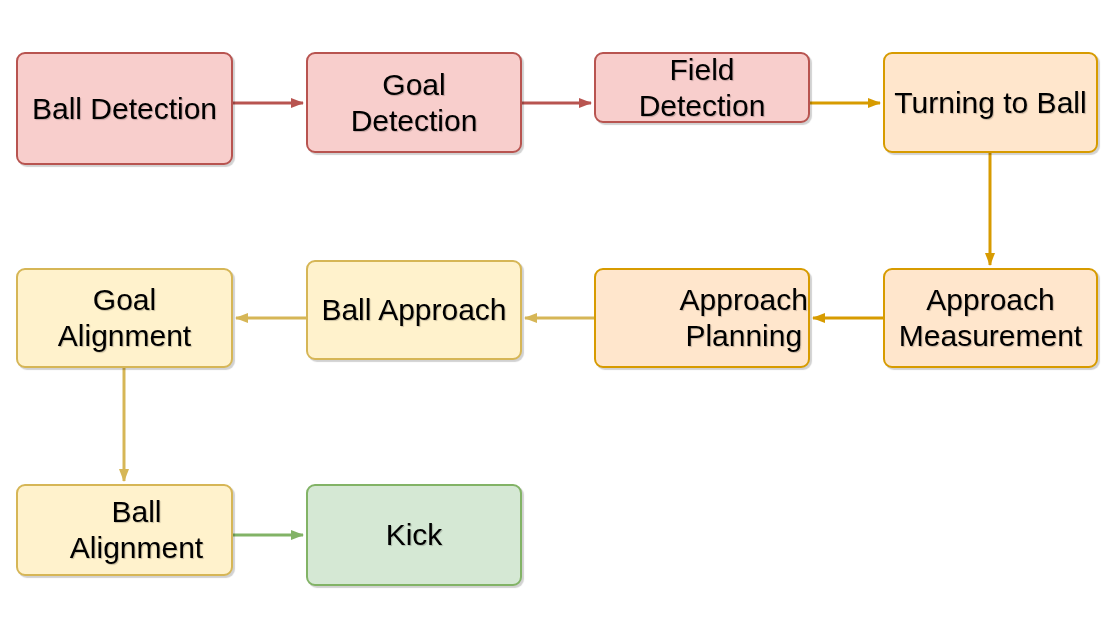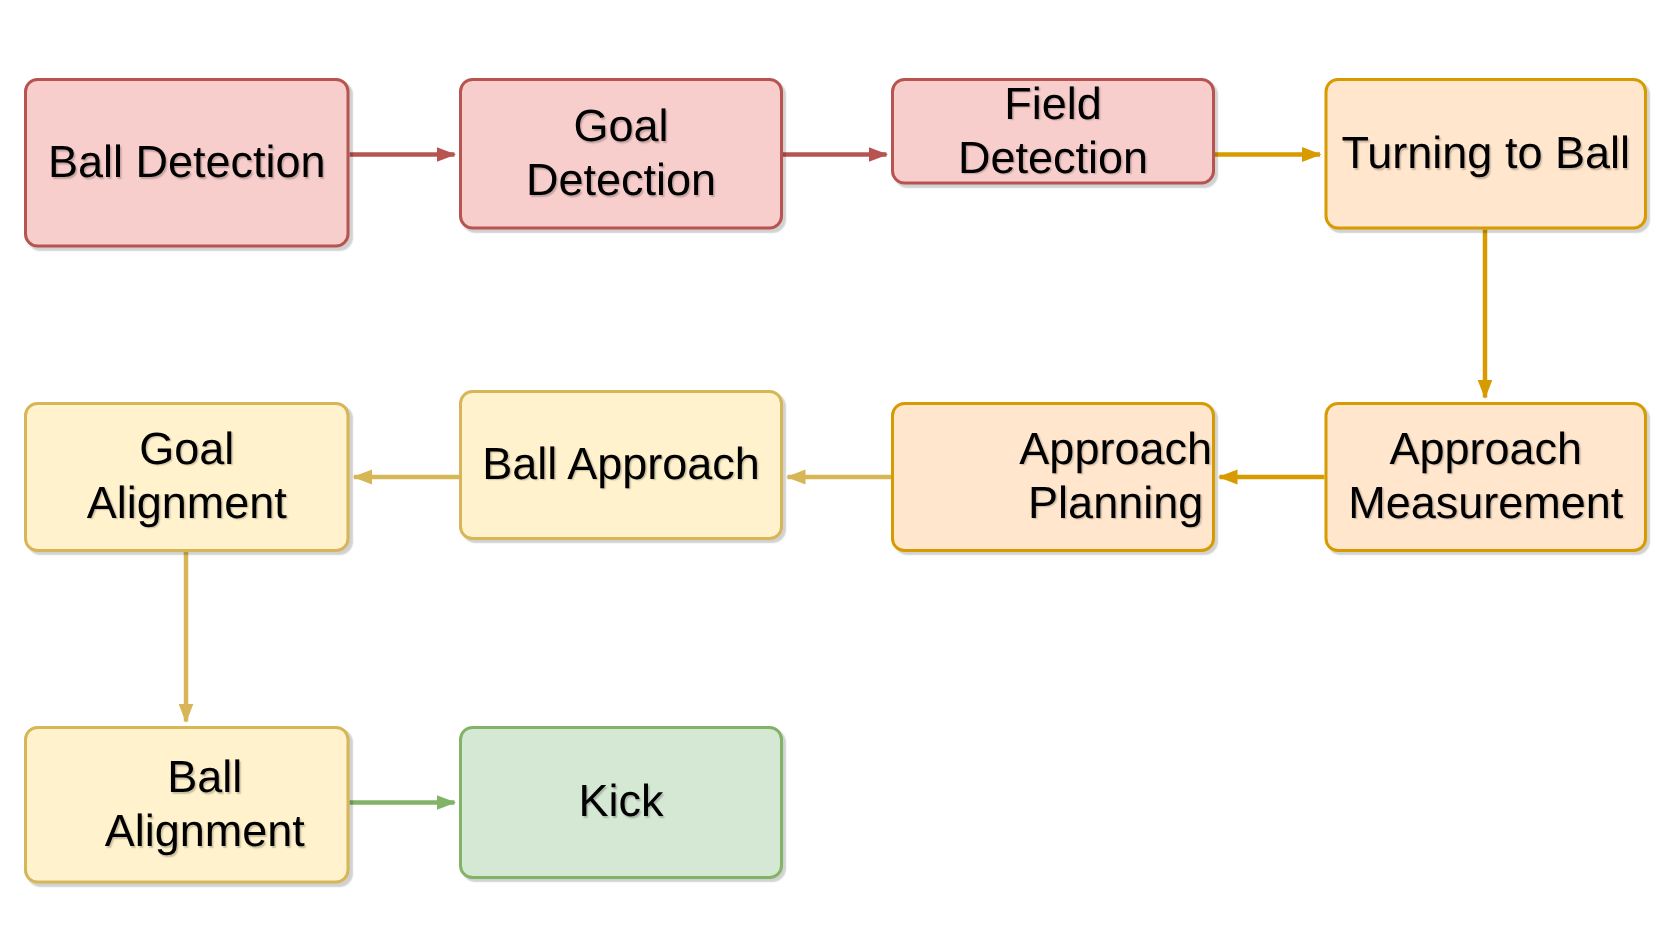--- a/index.html
+++ b/index.html
@@ -41,21 +41,21 @@
   .fill-green  { background: #d5e8d4; border-color: #82b366; }
 
   #n-ball-detection       { left: 16px;  top: 52px;  width: 217px; height: 113px; }
   #n-goal-detection       { left: 306px; top: 52px;  width: 216px; height: 101px; }
   #n-field-detection      { left: 594px; top: 52px;  width: 216px; height: 71px; }
   #n-turning-to-ball      { left: 883px; top: 52px;  width: 215px; height: 101px; }
   #n-goal-alignment       { left: 16px;  top: 268px; width: 217px; height: 100px; }
   #n-ball-approach        { left: 306px; top: 260px; width: 216px; height: 100px; }
   #n-approach-planning    { left: 594px; top: 268px; width: 216px; height: 100px; justify-content: flex-end; }
   #n-distance-measurement { left: 883px; top: 268px; width: 215px; height: 100px; }
-  #n-ball-alignment       { left: 16px;  top: 484px; width: 217px; height: 105px; padding-left: 24px; }
+  #n-ball-alignment       { left: 16px;  top: 484px; width: 217px; height: 92px; padding-left: 24px; }
   #n-kick                 { left: 306px; top: 484px; width: 216px; height: 102px; }
 </style>
 </head>
 <body>
 
 <div class="canvas">
 
   <svg class="edges" viewBox="0 0 1118 632" xmlns="http://www.w3.org/2000/svg">
     <defs>
       <marker id="ah-red" markerUnits="userSpaceOnUse" markerWidth="15" markerHeight="12" refX="12" refY="5" orient="auto">

